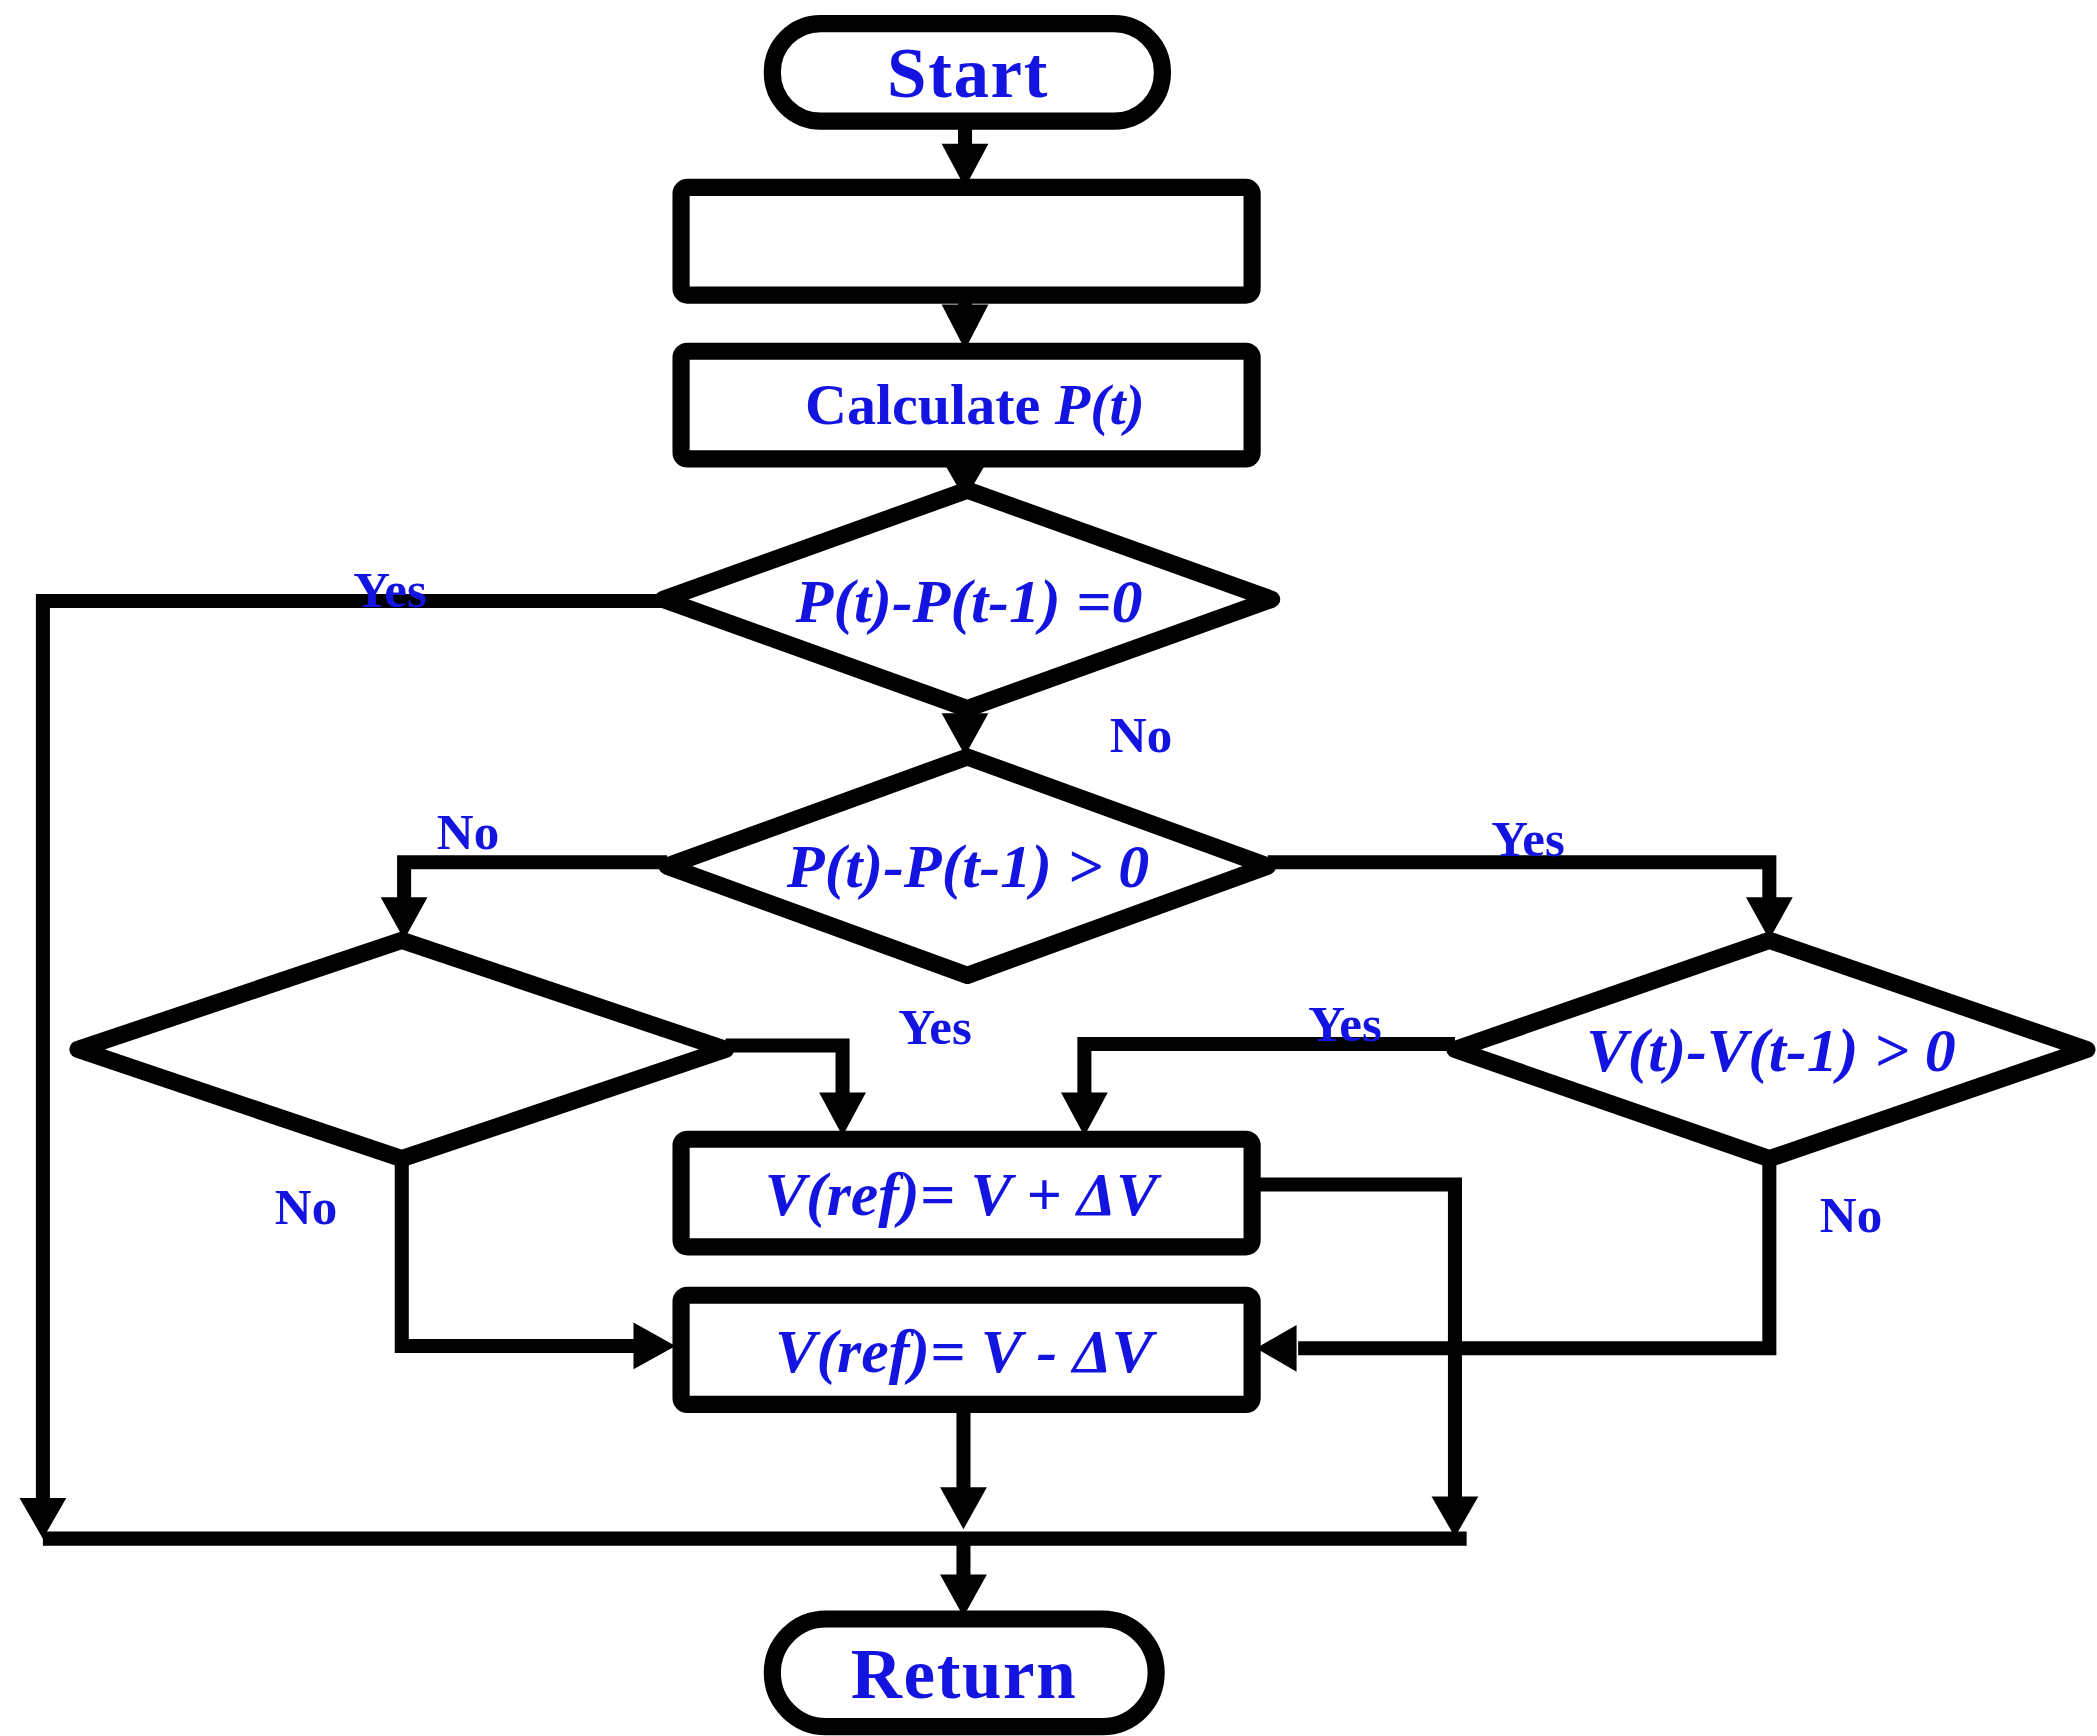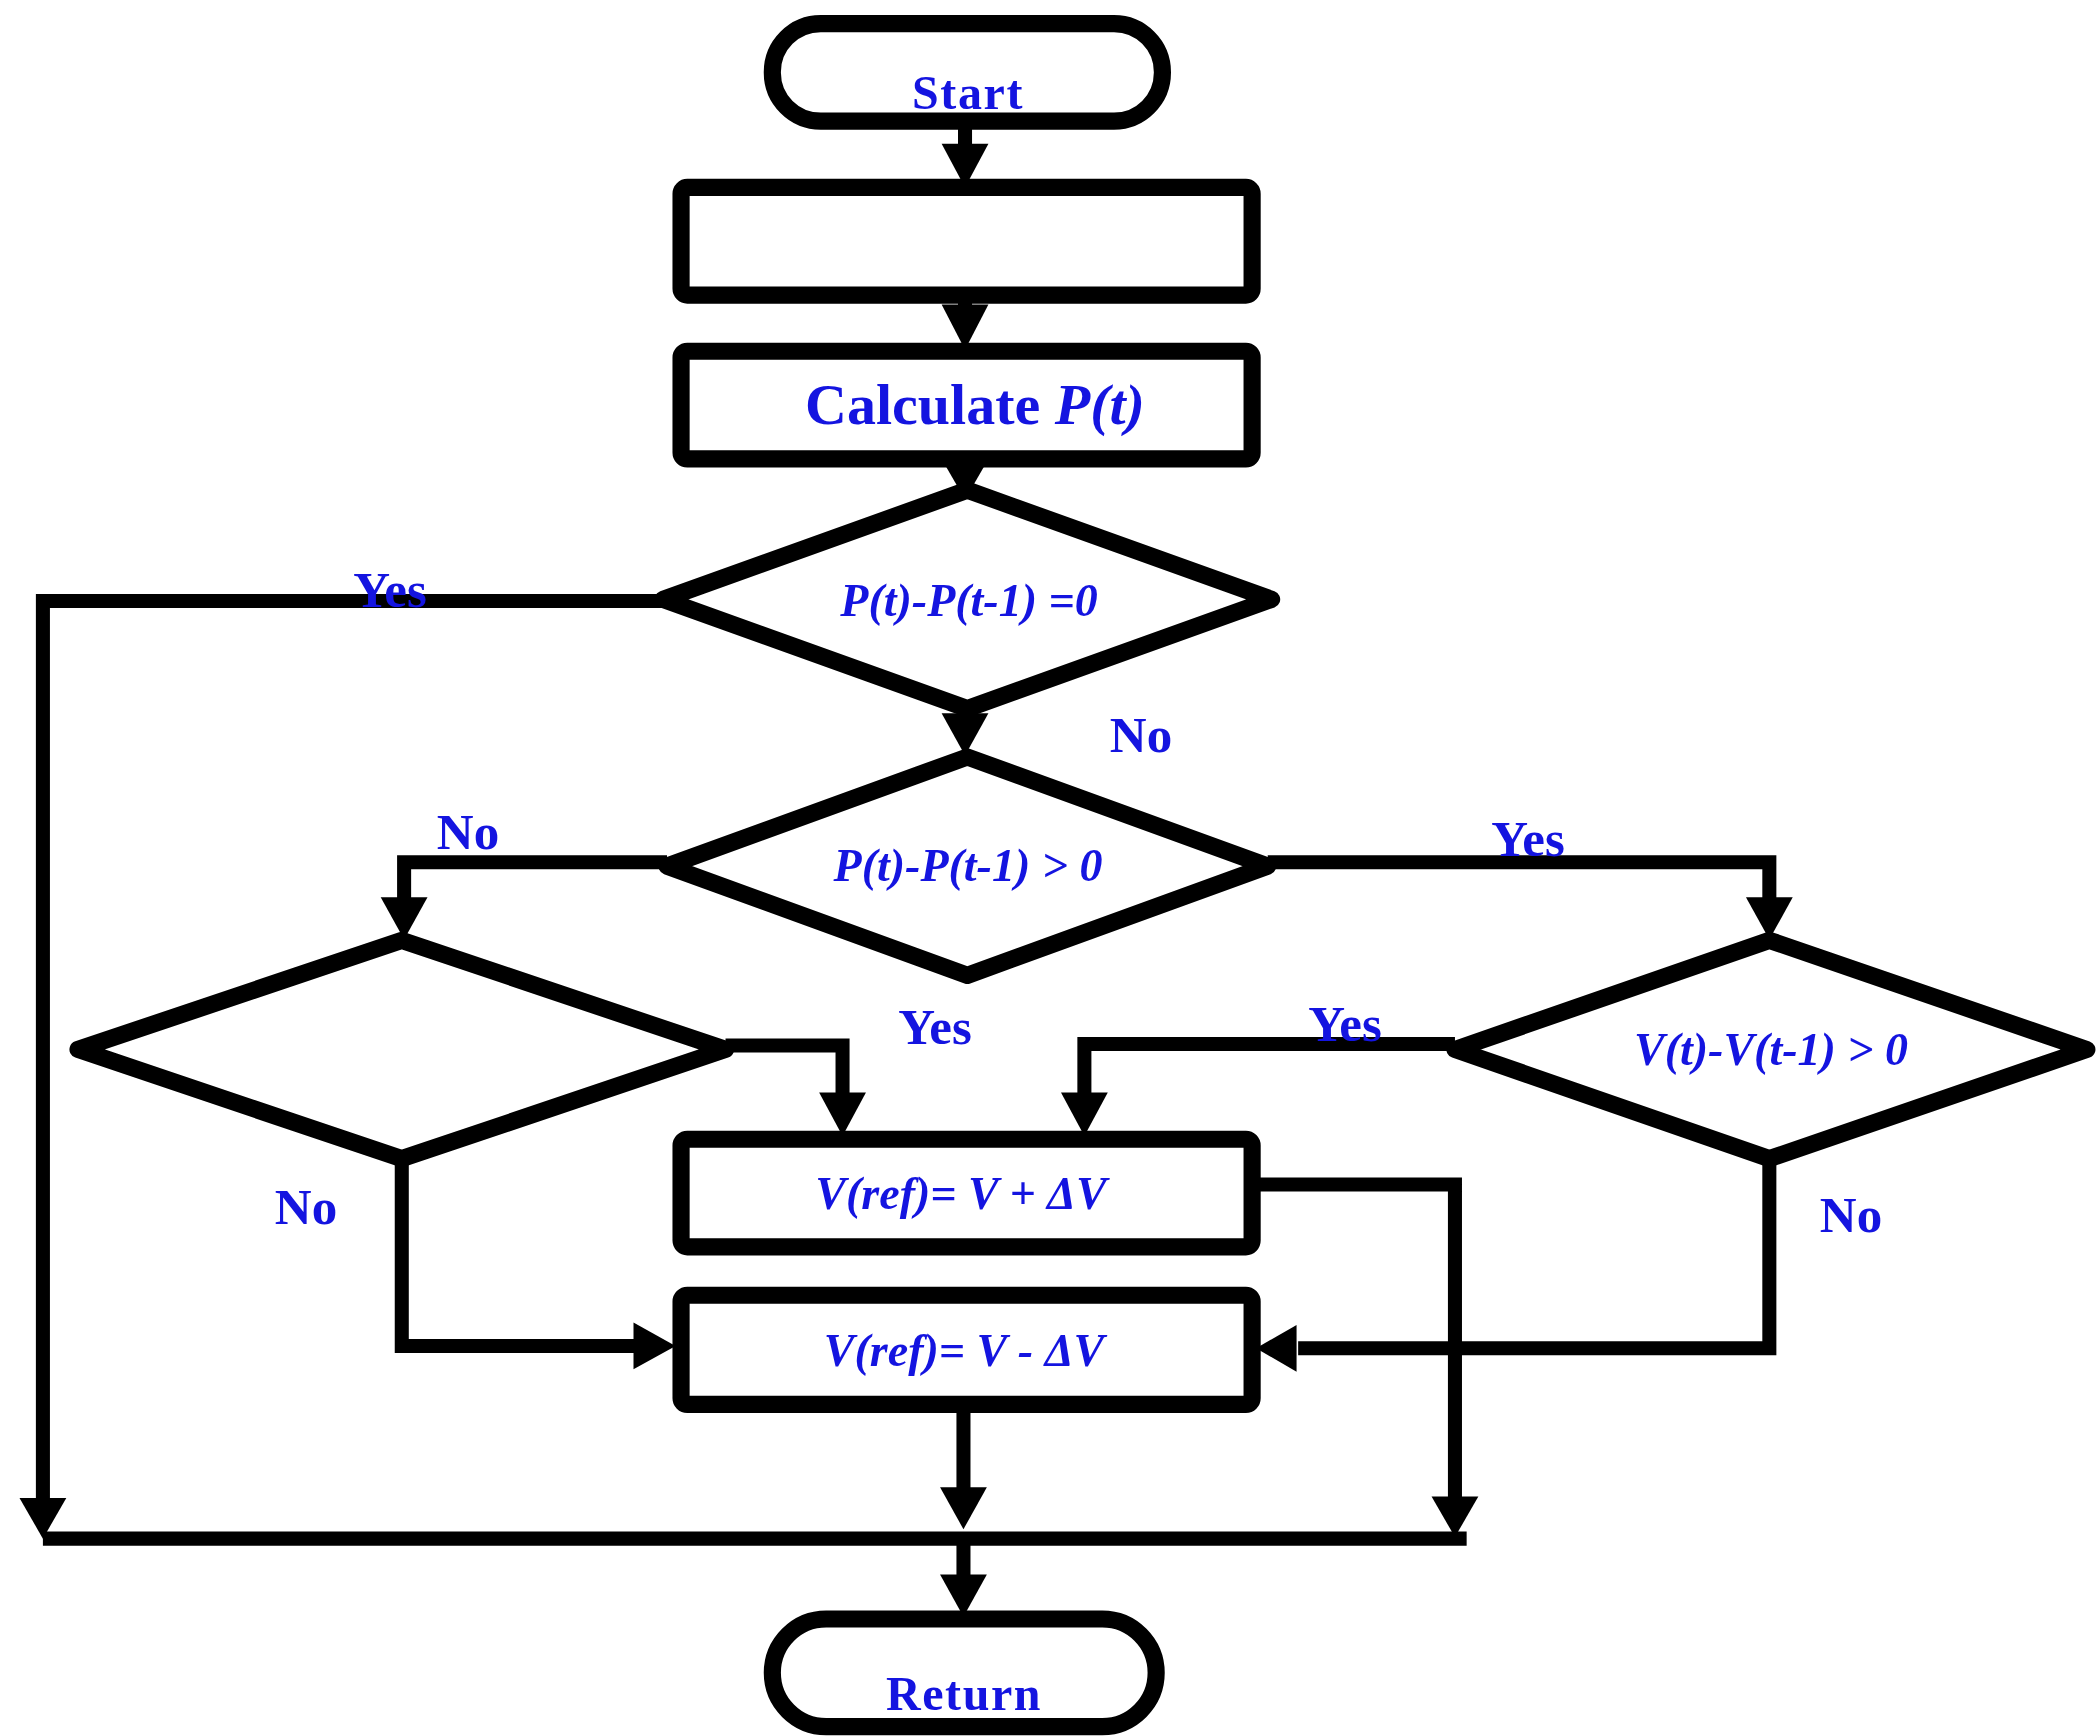--- a/index.html
+++ b/index.html
@@ -21,23 +21,23 @@
   .arrow{fill:var(--shape-color);stroke:none;}
   .label{
     position:absolute;
     transform:translate(-50%,-50%);
     color:var(--text-color);
     font-weight:bold;
     white-space:pre;
     text-align:center;
     line-height:1;
   }
-  .terminal-label{font-size:48px;letter-spacing:1.6px;margin-top:20px;}
+  .terminal-label{font-size:71px;letter-spacing:1.6px;}
   .process-label{font-size:58px;}
-  .decision-label{font-size:46px;font-style:italic;}
+  .decision-label{font-size:62px;font-style:italic;}
   .edge-label{font-size:51px;margin-top:13px;}
   .math{font-style:italic;}
 </style>
 </head>
 <body>
 
 <div id="stage">
 
   <svg id="wires" width="2097" height="1737" viewBox="0 0 2688 2226">
 

